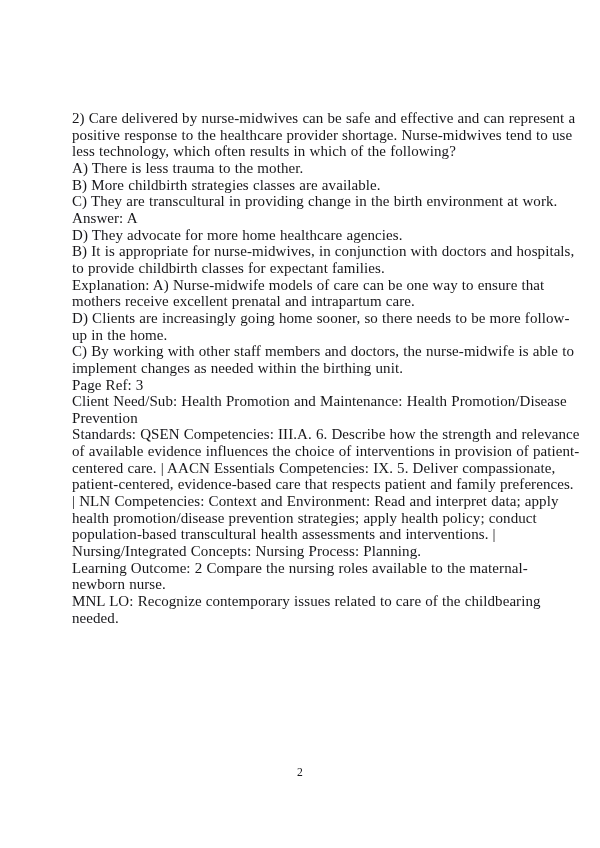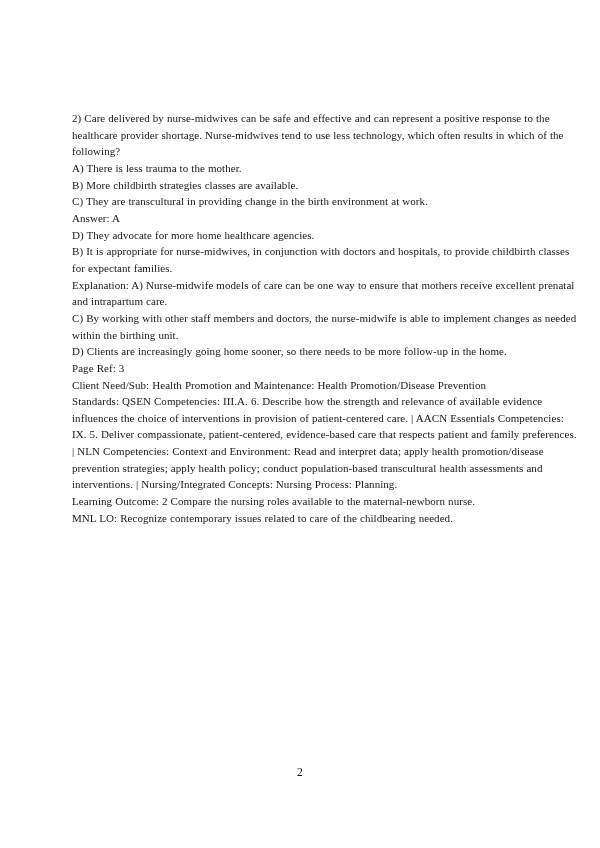--- a/index.html
+++ b/index.html
@@ -19,21 +19,21 @@
   .page {
     position: absolute;
     inset: 0;
     background: #ffffff;
   }
   .text-body {
     position: absolute;
     left: 72px;
     top: 110px;
     width: 508px;
-    font-size: 11px;
+    font-size: 15px;
     line-height: 16.65px;
     text-align: left;
     letter-spacing: 0.005em;
     word-spacing: 0.02em;
     -webkit-font-smoothing: antialiased;
   }
   .block {
     margin: 0;
     padding: 0;
   }
@@ -72,23 +72,23 @@
     <div class="para block">C) They are transcultural in providing change in the birth environment at work.</div>
 
     <div class="para block">Answer:  A</div>
 
     <div class="para block">D) They advocate for more home healthcare agencies.</div>
 
     <div class="para block">B) It is appropriate for nurse-midwives, in conjunction with doctors and hospitals, to provide childbirth classes for expectant families.</div>
 
     <div class="para block">Explanation: A) Nurse-midwife models of care can be one way to ensure that mothers receive excellent prenatal and intrapartum care.</div>
 
+    <div class="para block">D) Clients are increasingly going home sooner, so there needs to be more follow-up in the home.</div>
+
     <div class="para block">C) By working with other staff members and doctors, the nurse-midwife is able to implement changes as needed within the birthing unit.</div>
-
-    <div class="para block">D) Clients are increasingly going home sooner, so there needs to be more follow-up in the home.</div>
 
     <div class="para block">Page Ref: 3</div>
 
 
     <div class="para block">Client Need/Sub: Health Promotion and Maintenance: Health Promotion/Disease Prevention</div>
 
     <div class="para block">Standards: QSEN Competencies: III.A. 6. Describe how the strength and relevance of available evidence influences the choice of interventions in provision of patient-centered care. | AACN Essentials Competencies: IX. 5. Deliver compassionate, patient-centered, evidence-based care that respects patient and family preferences. | NLN Competencies: Context and Environment: Read and interpret data; apply health promotion/disease prevention strategies; apply health policy; conduct population-based transcultural health assessments and interventions. | Nursing/Integrated Concepts: Nursing Process: Planning.</div>
 
     <div class="para block">Learning Outcome: 2 Compare the nursing roles available to the maternal-newborn nurse.</div>
 

